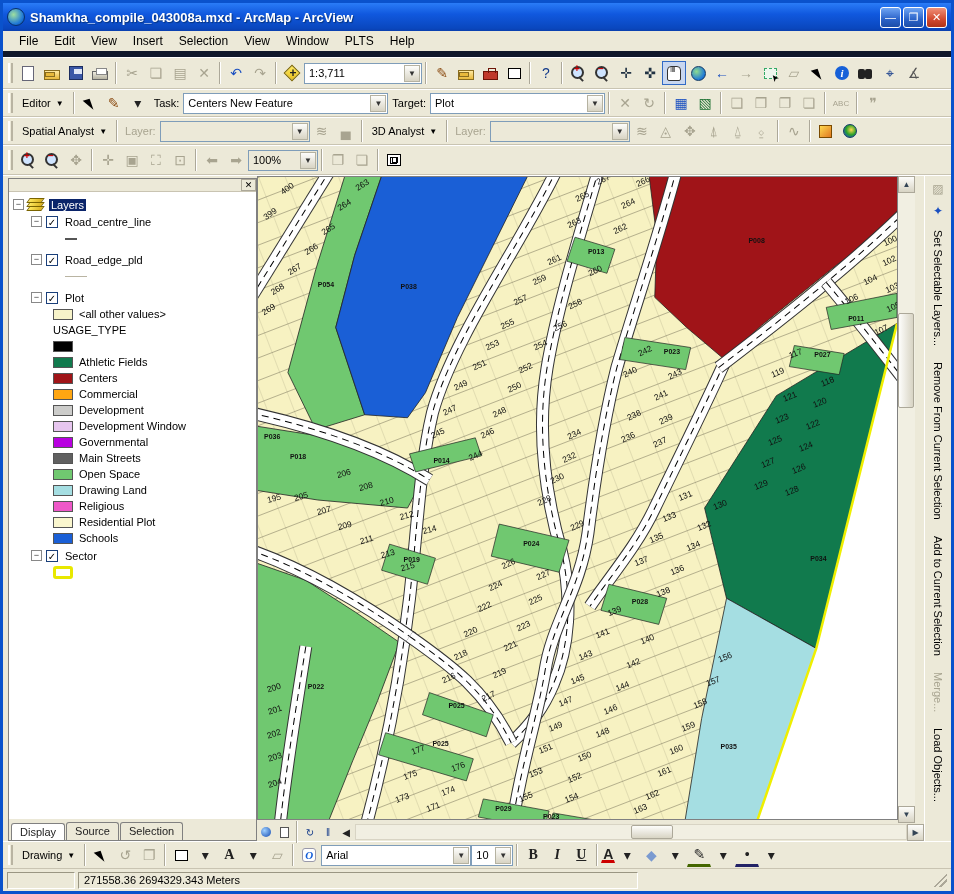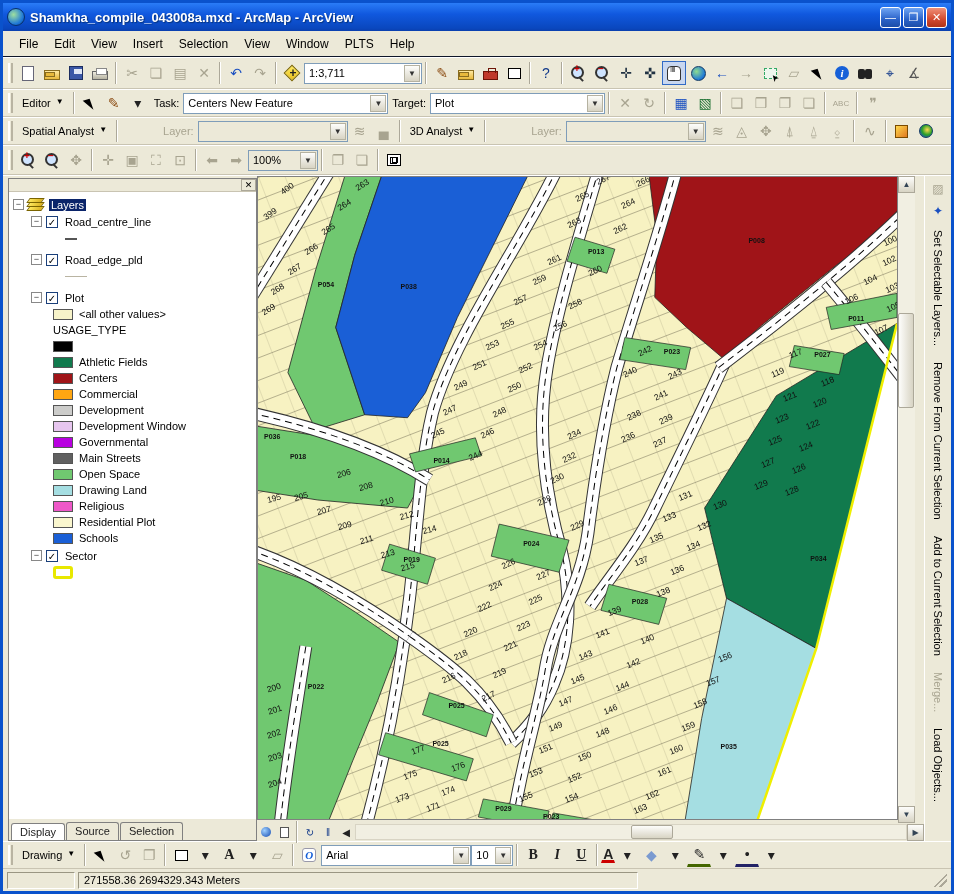--- a/index.html
+++ b/index.html
@@ -15,37 +15,37 @@
     background:radial-gradient(circle at 35% 35%, #9fe09f, #1E78D8 65%, #0a3f8a); border:1px solid #08306b; margin-right:5px; }
   .titlebar .ttext { font-size:13px; font-weight:bold; text-shadow:1px 1px 1px #06337e; flex:1;
     white-space:nowrap; overflow:hidden; }
   .winbtn { width:21px; height:21px; margin-left:2px; border:1px solid #fff; border-radius:3px;
     color:#fff; font-size:11px; line-height:19px; text-align:center;
     background:linear-gradient(180deg,#6fa5f4,#2a62c8 60%,#1c4da8); }
   .winbtn.close { background:linear-gradient(180deg,#F09078,#D2492F 60%,#B03318); }
 
   
   .menubar { height:26px; flex:0 0 26px; display:flex; align-items:center; padding-left:8px;
-    border-bottom:1px solid #0f172a; font-size:12px; }
+    border-bottom:6px solid #0f172a; font-size:12px; }
   .menu-item { padding:3px 8px; }
 
   
   .toolbar { display:flex; align-items:center; padding:0 2px; border-top:1px solid #fff; border-bottom:1px solid #c9c4b2; }
   .tb1 { height:32px; flex:0 0 32px; }
   .tb2,.tb3 { height:28px; flex:0 0 28px; }
   .tb4 { height:30px; flex:0 0 30px; }
   .grip { width:5px; height:20px; margin:0 3px; border-left:2px solid #fff; border-right:2px solid #b9b4a2; flex:0 0 5px; }
   .sep { width:2px; height:22px; margin:0 3px; border-left:1px solid #aca899; border-right:1px solid #fff; flex:0 0 2px; }
   .tbtn { min-width:24px; height:24px; display:flex; align-items:center; justify-content:center;
     font-size:14px; color:#222; border:1px solid transparent; flex:0 0 auto; }
   .tbtn.dis { color:#a8a490; }
   .tbtn.pressed { border:1px solid #316ac5; background:#c8d7f0; }
   .tlabel { font-size:11px; padding:0 4px; color:#000; }
-  .tlabel.dis { color:#a8a490;margin-left:38px; }
-  .menu-btn { font-size:11px; padding:2px 6px; display:flex; gap:5px; }
+  .tlabel.dis { color:#a8a490; }
+  .menu-btn { font-size:11px; padding:2px 6px; display:flex; align-items:center; gap:5px; }
   .menu-btn .dn { font-size:8px; }
   .combo { background:#fff; border:1px solid #7F9DB9; height:21px; display:flex; align-items:center;
     font-size:11px; padding-left:4px; position:relative; flex:0 0 auto; }
   .combo .cval { flex:1; white-space:nowrap; overflow:hidden; }
   .combo .carr { width:16px; height:17px; margin:1px; background:linear-gradient(180deg,#fdfdfb,#d8d4c4);
     border:1px solid #b5b2a1; font-size:8px; display:flex; align-items:center; justify-content:center; color:#333; }
   .combo.dis { background:#ece9d8; }
   
   .cico { width:17px; height:16px; position:relative; display:inline-block; }
   .ic-new { width:12px; height:15px; background:#fff; border:1px solid #667; margin:0 2px; }

